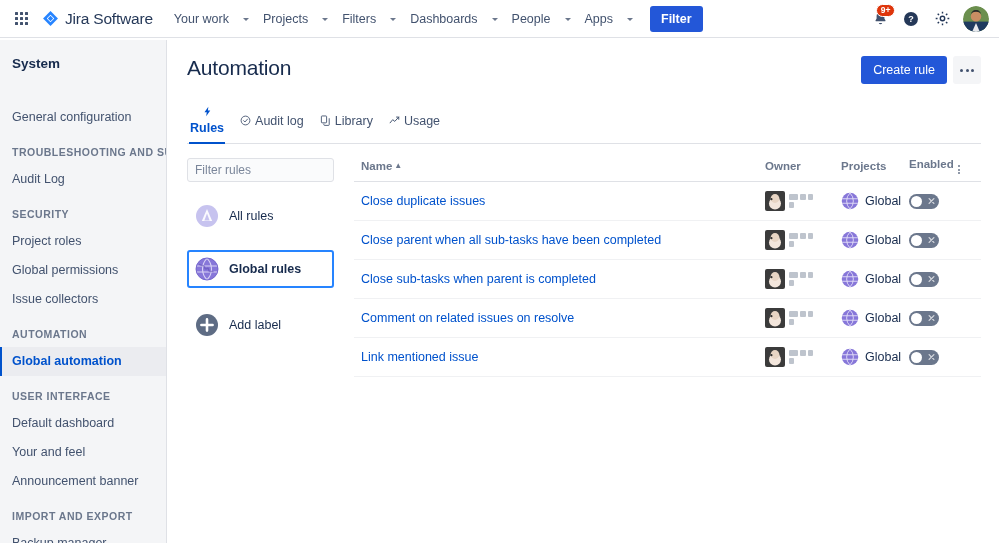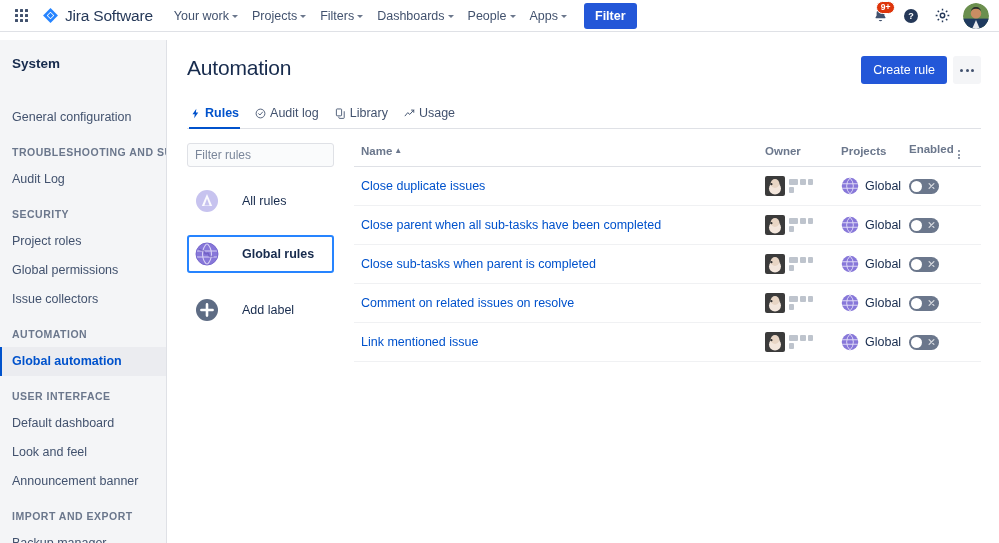--- a/index.html
+++ b/index.html
@@ -9,41 +9,41 @@
     overflow: hidden;
     background: #ffffff;
     font-family: "Liberation Sans", sans-serif;
     color: #172b4d;
     -webkit-font-smoothing: antialiased;
   }
 
   
   .topnav {
     position: absolute; top: 0; left: 0;
-    width: 999px; height: 32px;
+    width: 999px; height: 38px;
     background: #ffffff;
     border-bottom: 1px solid #dfe1e6;
     display: flex; align-items: center;
     padding: 0 10px 0 8px;
   }
   .appswitcher {
     width: 26px; height: 26px;
     display: flex; align-items: center; justify-content: center;
     border-radius: 3px; cursor: pointer; flex: 0 0 auto;
   }
   .grid-dots { display: grid; grid-template-columns: repeat(3, 3px); grid-gap: 2px; }
   .grid-dots i { width: 3px; height: 3px; background: #42526e; border-radius: 0.5px; display: block; }
 
   .brand { display: flex; align-items: center; gap: 6px; margin-left: 8px; cursor: pointer; flex: 0 0 auto; }
   .brand-mark { width: 17px; height: 17px; flex: 0 0 auto; }
   .brand-text { font-size: 15.5px; color: #253858; letter-spacing: -0.2px; font-weight: 400; white-space: nowrap; }
 
   .navitems { display: flex; align-items: center; margin-left: 14px; gap: 0; }
   .navitem {
-    display: flex; align-items: center; gap: 2px;
+    display: flex; align-items: center; gap: 13px;
     font-size: 12.5px; color: #42526e;
     padding: 5px 7px; border-radius: 3px; cursor: pointer; white-space: nowrap;
   }
   .caret { width: 0; height: 0; border-left: 3.2px solid transparent; border-right: 3.2px solid transparent; border-top: 3.6px solid #6b778c; margin-top: 2px; margin-left: 1px; }
 
   .create-btn {
     background: #2357d8; color: #fff;
     font-size: 12.5px; font-weight: 600;
     border: none; border-radius: 3px;
     padding: 6px 11px; margin-left: 10px; cursor: pointer;
@@ -120,39 +120,39 @@
   .btn-more i { width: 3px; height: 3px; border-radius: 50%; background: #42526e; display: block; }
 
   
   .tabs { display: flex; align-items: center; gap: 14px; margin-top: 18px; border-bottom: 1px solid #dfe1e6; padding-left: 2px; }
   .tab {
     display: flex; align-items: center; gap: 4px;
     font-size: 12.5px; color: #42526e;
     padding: 4px 1px 8px 1px; cursor: pointer; white-space: nowrap;
     position: relative;
   }
-  .tab.active { color: #0052cc; font-weight: 600; }
+  .tab.active { color: #0052cc; font-weight: 600; flex-direction: column; }
   .tab.active::after { content: ""; position: absolute; left: 0; right: 0; bottom: -1px; height: 2px; background: #0052cc; }
   .tab svg { display: block; }
 
   
   .content { display: flex; gap: 20px; margin-top: 14px; }
 
   
   .filter-panel { width: 147px; flex: 0 0 147px; }
   .filter-input {
     width: 100%; height: 24px;
     border: 1px solid #dfe1e6; border-radius: 3px;
     background: #fafbfc; padding: 0 7px;
     font-size: 12px; color: #42526e; outline: none;
     font-family: "Liberation Sans", sans-serif;
   }
   .filter-input::placeholder { color: #7a869a; }
   .label-item {
-    display: flex; align-items: center; gap: 23px;
+    display: flex; align-items: center; gap: 10px;
     margin-top: 15px; padding: 5px 6px;
     border: 2px solid transparent; border-radius: 3px;
     cursor: pointer; font-size: 12.5px; color: #172b4d;
   }
   .label-item.selected { border-color: #2684ff; background: #fff; font-weight: 700; }
   .label-icon { width: 24px; height: 24px; flex: 0 0 auto; }
 
   
   .table-wrap { flex: 1 1 auto; min-width: 0; }
   table.rules { width: 100%; border-collapse: collapse; table-layout: fixed; }
@@ -310,21 +310,21 @@
   <div class="sb-section">SECURITY</div>
   <div class="sb-item">Project roles</div>
   <div class="sb-item">Global permissions</div>
   <div class="sb-item">Issue collectors</div>
 
   <div class="sb-section">AUTOMATION</div>
   <div class="sb-item active">Global automation</div>
 
   <div class="sb-section">USER INTERFACE</div>
   <div class="sb-item">Default dashboard</div>
-  <div class="sb-item">Look and feel</div>
+  <div class="sb-item">Your and feel</div>
   <div class="sb-item">Announcement banner</div>
 
   <div class="sb-section">IMPORT AND EXPORT</div>
   <div class="sb-item">Backup manager</div>
 </div>
 
 <div class="main">
 
   <div class="page-head">
     <div class="page-title">Automation</div>

